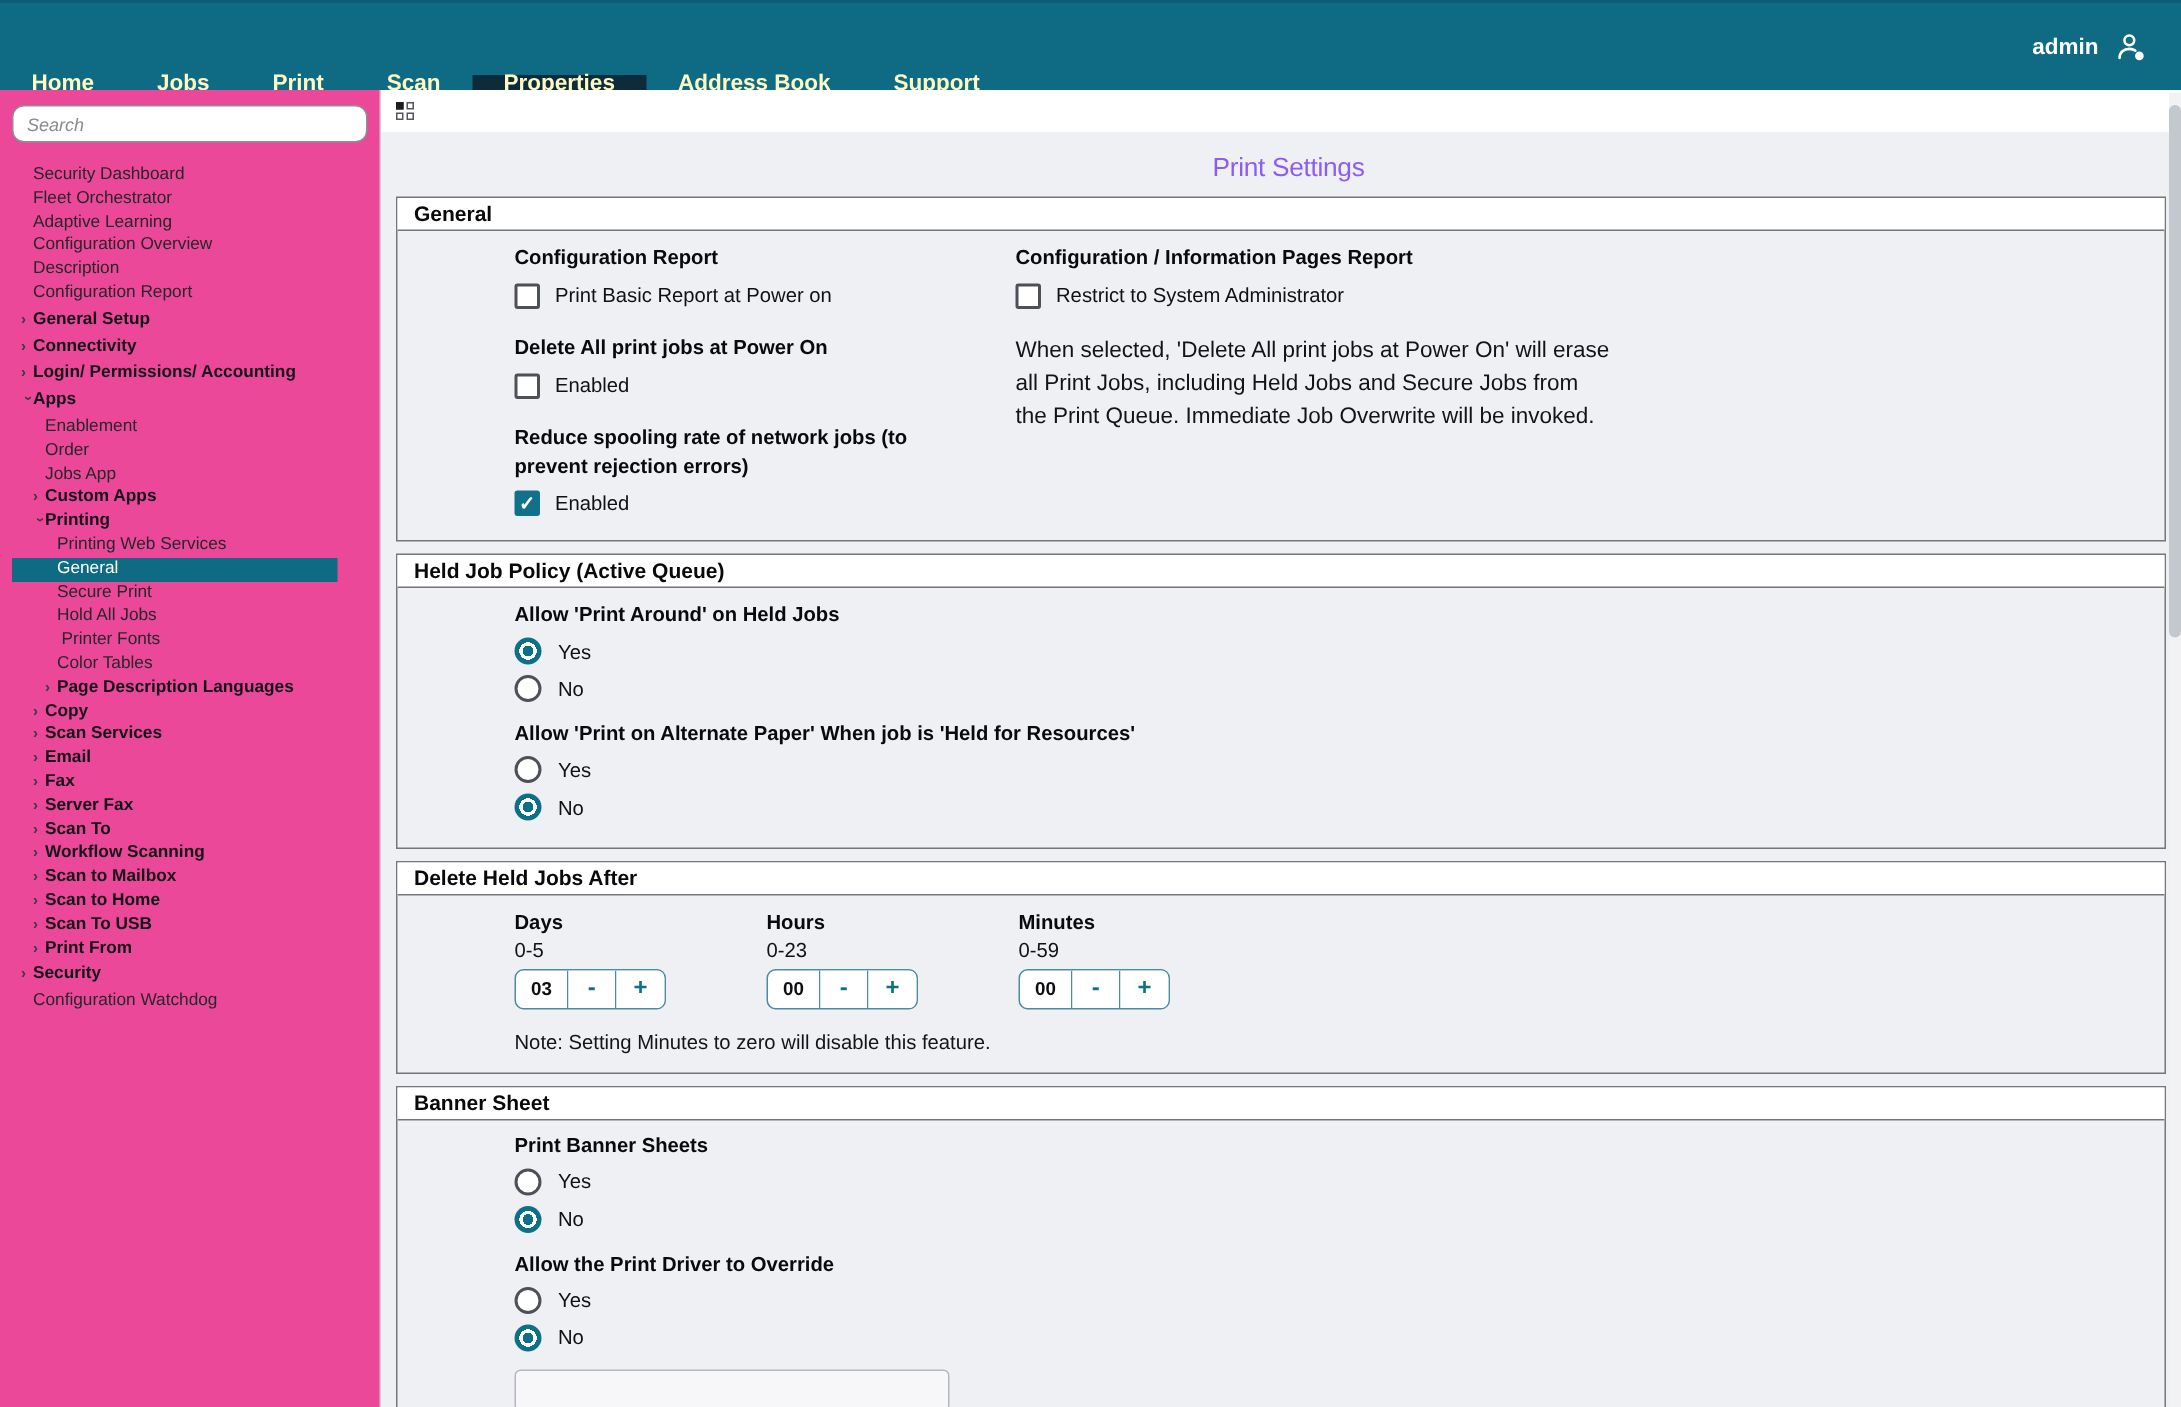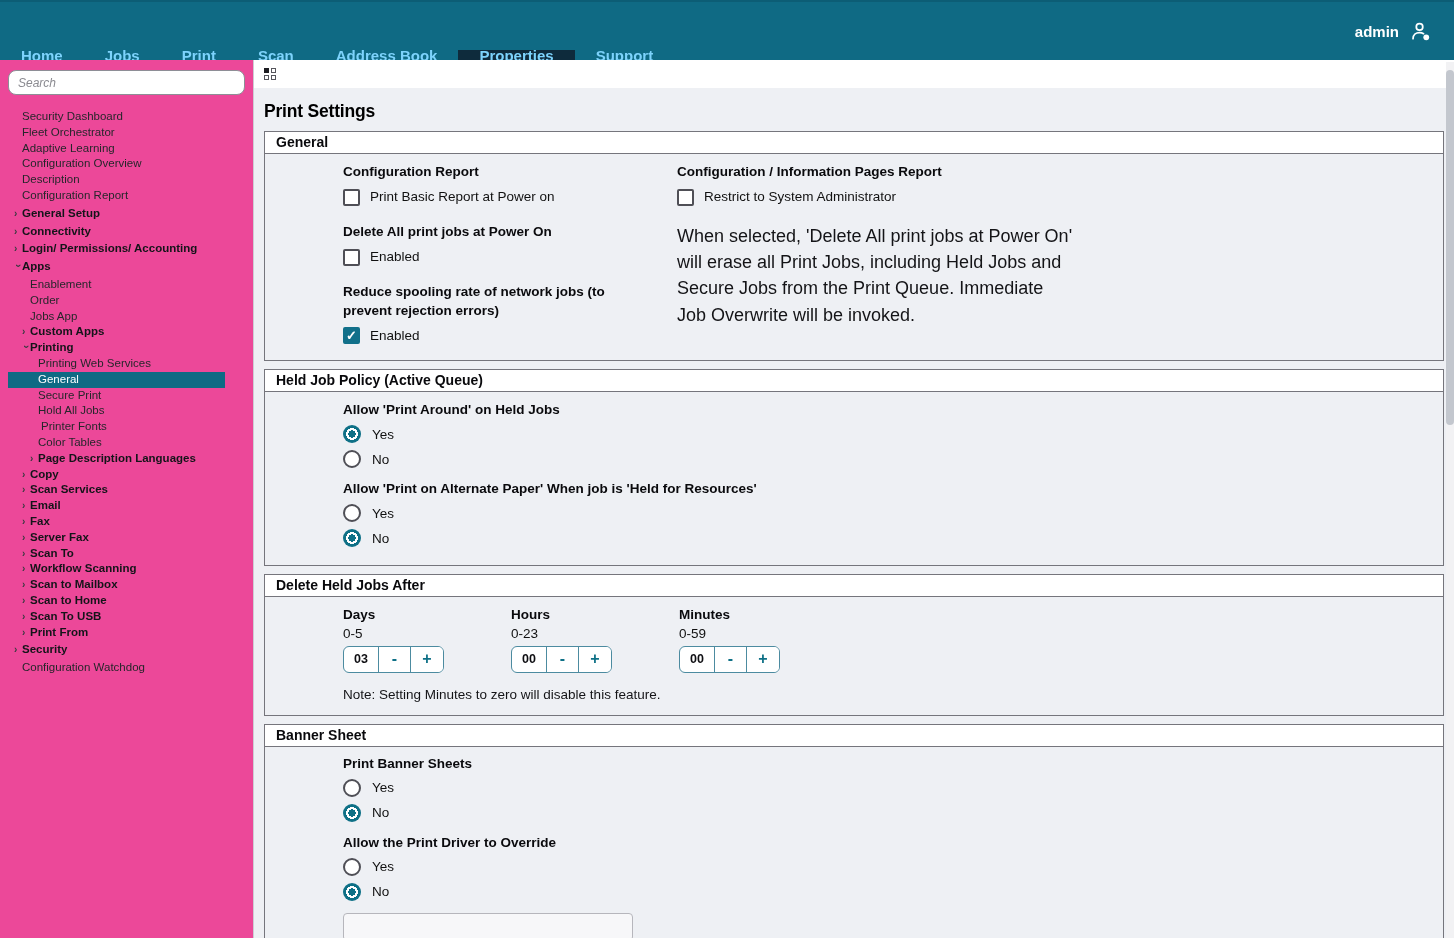--- a/index.html
+++ b/index.html
@@ -2,21 +2,21 @@
 <html><head>
 <meta charset="utf-8">
 <style>
   * { box-sizing: border-box; margin: 0; padding: 0; }
   html, body { width: 1454px; height: 938px; overflow: hidden; }
   body { font-family: "Liberation Sans", sans-serif; background: #fff; color: #111; }
   .app { width: 1454px; height: 938px; position: relative; overflow: hidden; display: flex; flex-direction: column; }
 
   
   .nav { height: 60px; background: #0f6a84; border-top: 2px solid #0c5d75; display: flex; align-items: stretch; flex: 0 0 60px; }
-  .nav-item { display: flex; align-items: center; padding: 0 21px; color: #7dd3fc; font-weight: bold; font-size: 15px; cursor: pointer; white-space: nowrap; margin-top: 48px; }
+  .nav-item { display: flex; align-items: center; padding: 0 21px; color: #fef9c3; font-weight: bold; font-size: 15px; cursor: pointer; white-space: nowrap; margin-top: 48px; }
   .nav-item.active { background: #0e2b3c; }
   .nav-user { margin-left: auto; display: flex; align-items: center; gap: 10px; padding-right: 22px; color: #fff; font-weight: bold; font-size: 15px; }
 
   
   .app-body { flex: 1; display: flex; min-height: 0; }
   .sidebar { width: 254px; flex: 0 0 254px; background: #ec4899; border-right: 1px solid #cdcdd4; overflow: hidden; padding-top: 10px; }
   .search-wrap { padding: 0 8px 8px 8px; }
   .search-wrap input { width: 100%; height: 25px; border: 1px solid #8e8e96; border-radius: 8px; padding: 0 9px; font-size: 12px; font-family: "Liberation Sans", sans-serif; color: #444; background: #fff; }
   .search-wrap input::placeholder { color: #8a8a90; font-style: italic; }
 
@@ -27,21 +27,21 @@
   .tree-item.bold { font-weight: bold; color: #141419; }
   .tree-item.lvl1.bold { margin: 2px 0; }
   .tree-item.selected { background: #0f6a84; color: #fff; }
 
   .main { flex: 1; background: #eef0f4; overflow: hidden; display: flex; flex-direction: column; min-width: 0; }
   .main-toolbar { height: 28px; background: #fff; display: flex; align-items: center; padding-left: 10px; flex: 0 0 28px; }
   .grid-icon { width: 12px; height: 12px; display: grid; grid-template-columns: 5px 5px; grid-template-rows: 5px 5px; gap: 2px; cursor: pointer; }
   .grid-icon i { display: block; border: 1px solid #55555c; }
   .grid-icon i.f { background: #1d1d22; border-color: #1d1d22; }
 
-  .page-title { font-size: 17.5px; font-weight: bold; color: #000000; margin: 13px 0 9px 10px; letter-spacing: -0.2px; }
+  .page-title { font-size: 17.5px; font-weight: normal; color: #8b5cf6; margin: 13px 0 9px 10px; letter-spacing: -0.2px; text-align: center; }
 
   .section { margin: 0 10px 8px 10px; border: 1px solid #75757c; }
   .section-header { background: #fff; border-bottom: 1px solid #75757c; font-weight: bold; font-size: 14px; padding: 2px 11px 3px 11px; color: #09090c; }
   .section-body { padding: 9px 12px 13px 78px; font-size: 13.5px; }
 
   .two-col { display: flex; gap: 22px; }
   .col-left { width: 312px; flex: 0 0 312px; }
   .col-right { width: 400px; }
 
   .group { margin-bottom: 15px; }
@@ -53,21 +53,21 @@
   .checkbox.checked { background: #11708a; border-color: #11708a; }
   .checkbox.checked::after { content: "\2713"; position: absolute; inset: 0; display: flex; align-items: center; justify-content: center; color: #fff; font-size: 13px; font-weight: bold; }
 
   .radio-row { display: flex; align-items: center; gap: 11px; height: 22px; margin-bottom: 3px; }
   .radio { width: 18px; height: 18px; border-radius: 50%; border: 2px solid #4f4f56; background: #fff; flex: 0 0 18px; cursor: pointer; }
   .radio.checked { border: none;
     background: radial-gradient(circle, #0e7086 0, #0e7086 3.6px, #fff 3.6px, #fff 5.8px, #0e7086 5.8px, #0e7086 100%); }
   .rgroup { margin-bottom: 10px; }
   .rgroup .group-label { margin-bottom: 4px; }
 
-  .desc { font-size: 18px; line-height: 1.45; margin-top: 14px; color: #141417; }
+  .desc { font-size: 15px; line-height: 1.45; margin-top: 14px; color: #141417; }
 
   .stepper-row { display: flex; gap: 68px; }
   .stepper-col { width: 100px; }
   .range-label { font-weight: normal; font-size: 13.5px; margin-bottom: 5px; }
   .stepper { display: inline-flex; height: 27px; border: 1px solid #4c8ba0; border-radius: 6px; background: #fff; overflow: hidden; }
   .stepper .val { width: 35px; display: flex; align-items: center; justify-content: center; font-weight: bold; font-size: 12.5px; border-right: 1px solid #4c8ba0; color: #0e0e12; }
   .stepper .sbtn { width: 32px; display: flex; align-items: center; justify-content: center; color: #0e7086; font-weight: bold; font-size: 16px; cursor: pointer; background: #fff; }
   .stepper .sbtn.minus { border-right: 1px solid #4c8ba0; }
   .note { font-size: 13.5px; margin-top: 14px; color: #141417; }
 
@@ -83,22 +83,22 @@
 <body>
 
 <div class="app">
 
   <div class="nav">
     <div id="nav-items" style="display:flex;align-items:stretch;">
         <div class="nav-item">Home</div>
         <div class="nav-item">Jobs</div>
         <div class="nav-item">Print</div>
         <div class="nav-item">Scan</div>
+        <div class="nav-item active">Properties</div>
         <div class="nav-item">Address Book</div>
-        <div class="nav-item active">Properties</div>
         <div class="nav-item">Support</div>
       </div>
     <div class="nav-user">
       <span>admin</span>
       <span class="user-icon">
         <svg width="23" height="23" viewBox="0 0 24 24">
           <circle cx="11" cy="7.2" r="3.4" fill="none" stroke="#fff" stroke-width="1.8"></circle>
           <path d="M4.2 19.5 c0-4 3-6.4 6.8-6.4 c1.6 0 3 .4 4.2 1.2" fill="none" stroke="#fff" stroke-width="1.8" stroke-linecap="round"></path>
           <rect x="15" y="15" width="6" height="6" rx="3" fill="#fff"></rect>
         </svg>

